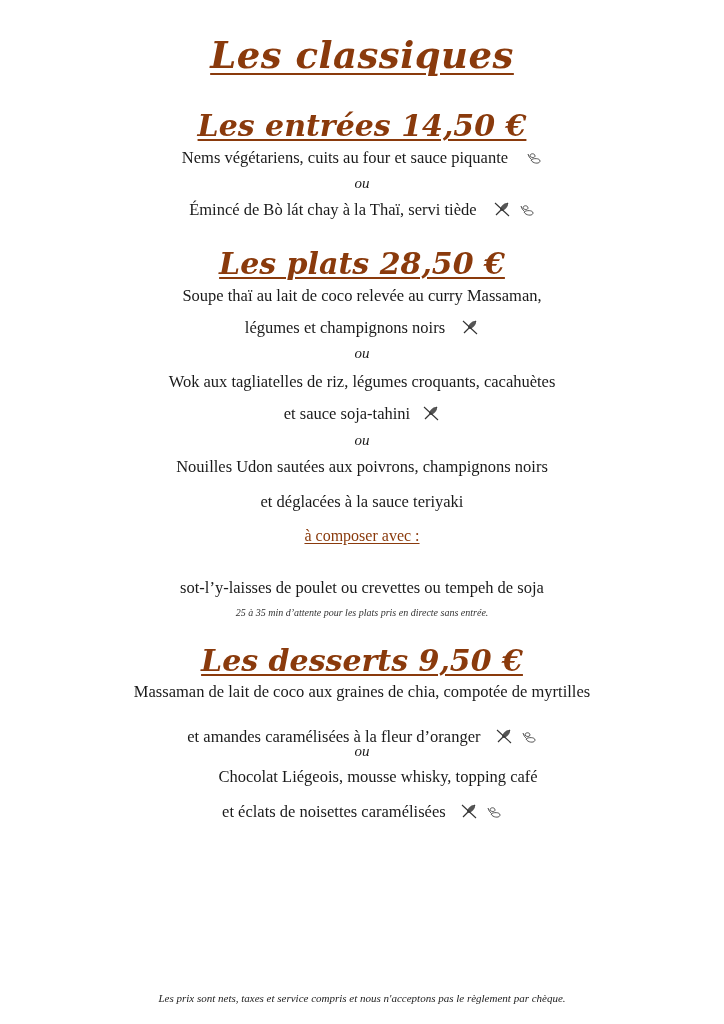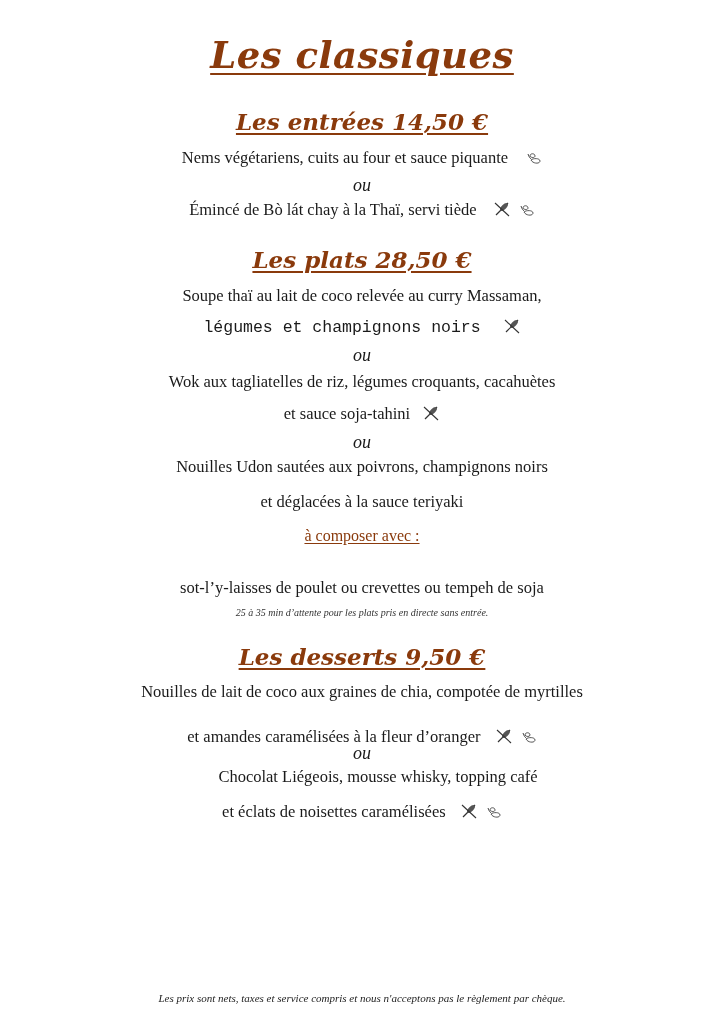--- a/index.html
+++ b/index.html
@@ -3,24 +3,24 @@
   <meta charset="utf-8">
   <style>
     html, body { margin: 0; padding: 0; background: #ffffff; }
     body { width: 724px; height: 1024px; position: relative; overflow: hidden;
            font-family: "DejaVu Serif", "Liberation Serif", serif; color: #1a1a1a; }
     .line { position: absolute; left: 0; width: 724px; text-align: center; white-space: nowrap; }
     .title { font-family: "DejaVu Serif", serif; font-weight: bold; font-style: italic;
              color: #8a3a0c; font-size: 37px; text-decoration: underline;
              text-decoration-thickness: 2px; text-underline-offset: 5px; letter-spacing: 0.5px; }
     .section { font-family: "DejaVu Serif", serif; font-weight: bold; font-style: italic;
-               color: #8a3a0c; font-size: 23px; text-decoration: underline;
+               color: #8a3a0c; font-size: 30px; text-decoration: underline;
                text-decoration-thickness: 2px; text-underline-offset: 3px; }
     .dish { font-family: "Liberation Serif", serif; font-size: 16.5px; color: #1a1a1a; }
-    .or { font-family: "Liberation Serif", serif; font-style: italic; font-size: 18px; }
+    .or { font-family: "Liberation Serif", serif; font-style: italic; font-size: 15px; }
     .compose { font-family: "Liberation Serif", serif; font-weight: normal; color: #8a3a0c;
                font-size: 16px; text-decoration: underline; text-underline-offset: 2px; }
     .note { font-family: "Liberation Serif", serif; font-style: italic; font-size: 10px; color: #333; }
     .footer { font-family: "Liberation Serif", serif; font-style: italic; font-size: 11px; color: #222; }
     .icon { display: inline-block; vertical-align: -2px; margin-left: 6px; }
     .icon svg { display: block; }
   </style>
 </head>
 <body>
 
@@ -51,21 +51,21 @@
     <svg width="16" height="13" viewBox="0 0 16 13">
         <path d="M2 2 C3 5 4 6 5 7" stroke="#444" stroke-width="1" fill="none"></path>
         <path d="M4 4 C4 1 9 1 9 4 C9 6 5 6 4 4Z" fill="none" stroke="#444" stroke-width="0.9"></path>
         <path d="M5 8 C7 6 14 6 14 9 C14 12 7 12 5 8Z" fill="none" stroke="#444" stroke-width="0.9"></path>
       </svg>
   </span>
 </div>
 
 <div class="line section" style="top:246px;">Les plats 28,50 €</div>
 <div class="line dish" style="top:286px;">Soupe thaï au lait de coco relevée au curry Massaman,</div>
-<div class="line dish" style="top:318px;font-family:Liberation Mono, monospace;">
+<div class="line dish" style="top:318px;">
   <span>légumes et champignons noirs</span>
   <span class="icon" style="margin-left:12px;">
     <svg width="18" height="16" viewBox="0 0 18 16">
         <path d="M3 14 L15 2" stroke="#333" stroke-width="1.2"></path>
         <ellipse cx="11" cy="6" rx="5" ry="2.3" transform="rotate(-45 11 6)" fill="#555"></ellipse>
         <path d="M2 2 L16 15" stroke="#333" stroke-width="1.1"></path>
       </svg>
   </span>
 </div>
 <div class="line or" style="top:345px;">ou</div>
@@ -81,21 +81,21 @@
   </span>
 </div>
 <div class="line or" style="top:432px;">ou</div>
 <div class="line dish" style="top:457px;">Nouilles Udon sautées aux poivrons, champignons noirs</div>
 <div class="line dish" style="top:492px;">et déglacées à la sauce teriyaki</div>
 <div class="line compose" style="top:527px;">à composer avec :</div>
 <div class="line dish" style="top:578px;">sot-l’y-laisses de poulet ou crevettes ou tempeh de soja</div>
 <div class="line note" style="top:607px;">25 à 35 min d’attente pour les plats pris en directe sans entrée.</div>
 
 <div class="line section" style="top:643px;">Les desserts 9,50 €</div>
-<div class="line dish" style="top:682px;">Nouilles de lait de coco aux graines de chia, compotée de myrtilles</div>
+<div class="line dish" style="top:682px;">Massaman de lait de coco aux graines de chia, compotée de myrtilles</div>
 <div class="line dish" style="top:716px;margin-top:11px;">
   <span>et amandes caramélisées à la fleur d’oranger</span>
   <span class="icon" style="margin-left:10px;">
     <svg width="18" height="16" viewBox="0 0 18 16">
         <path d="M3 14 L15 2" stroke="#333" stroke-width="1.2"></path>
         <ellipse cx="11" cy="6" rx="5" ry="2.3" transform="rotate(-45 11 6)" fill="#555"></ellipse>
         <path d="M2 2 L16 15" stroke="#333" stroke-width="1.1"></path>
       </svg>
   </span>
   <span class="icon" style="margin-left:4px;">

